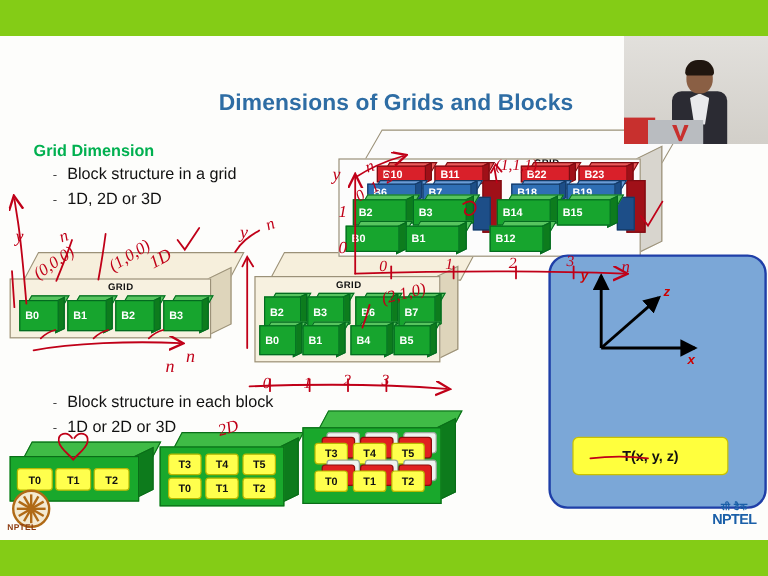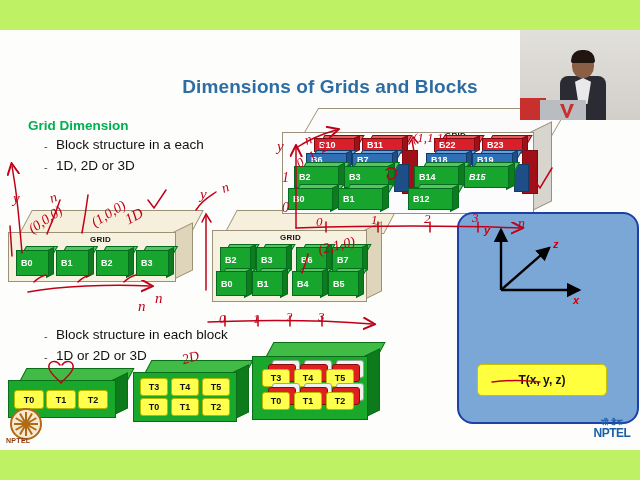--- a/index.html
+++ b/index.html
@@ -1,17 +1,17 @@
 <!DOCTYPE html>
 <html><head>
 <meta charset="utf-8">
 <style>
   html,body{margin:0;padding:0;background:#000;}
   body{width:640px;height:480px;overflow:hidden;font-family:"Liberation Sans",sans-serif;}
-  #stage{position:relative;width:640px;height:480px;background:#bef264;}
+  #stage{position:relative;width:640px;height:480px;background:#84cc16;}
   #slide{position:absolute;left:0;top:30px;width:640px;height:420px;background:#fdfdfb;overflow:hidden;}
 
   .title{position:absolute;left:160px;top:46px;width:340px;text-align:center;
     color:#2e6da4;font-size:19px;font-weight:bold;letter-spacing:.1px;}
 
   .hdg{position:absolute;color:#00b050;font-size:13.5px;font-weight:bold;}
   .bullet{position:absolute;font-size:13.5px;color:#111;white-space:nowrap;}
   .dash{position:absolute;font-size:11px;color:#444;}
 
   
@@ -92,21 +92,21 @@
 <body>
 
 <div id="stage">
 
   <div id="slide">
 
     <div class="title">Dimensions of Grids and Blocks</div>
 
     <div class="hdg" style="left:28px;top:88px;">Grid Dimension</div>
     <div class="dash" style="left:44px;top:110px;">-</div>
-    <div class="bullet" style="left:56px;top:107px;">Block structure in a  each</div>
+    <div class="bullet" style="left:56px;top:107px;">Block structure in a  grid</div>
     <div class="dash" style="left:44px;top:131px;">-</div>
     <div class="bullet" style="left:56px;top:128px;">1D, 2D or 3D</div>
 
     <div class="dash" style="left:44px;top:300px;">-</div>
     <div class="bullet" style="left:56px;top:297px;">Block structure in each block</div>
     <div class="dash" style="left:44px;top:321px;">-</div>
     <div class="bullet" style="left:56px;top:318px;">1D or 2D or 3D</div>
 
     <div class="tray" style="left:8px;top:180px;width:190px;height:78px;">
       <div class="top" style="left:10px;top:0;width:170px;height:24px;
@@ -326,21 +326,21 @@
       <div class="cube g" style="left:132px;top:54px;width:52px;height:26px;">
         <div class="ct" style="left:7px;top:0;width:42px;height:7px;transform:skewX(-30deg);transform-origin:bottom left;"></div>
         <div class="cs" style="left:42px;top:5px;width:7px;height:21px;transform:skewY(-26deg);transform-origin:top left;"></div>
         <div class="cf" style="height:20px;width:43px;">
             <span>B14</span>
           </div>
       </div>
       <div class="cube g" style="left:182px;top:54px;width:52px;height:26px;">
         <div class="ct" style="left:7px;top:0;width:42px;height:7px;transform:skewX(-30deg);transform-origin:bottom left;"></div>
         <div class="cs" style="left:42px;top:5px;width:7px;height:21px;transform:skewY(-26deg);transform-origin:top left;"></div>
-        <div class="cf" style="height:20px;width:43px;font-style:italic;">
+        <div class="cf" style="height:20px;width:43px;">
             <span>B15</span>
           </div>
       </div>
 
       <div class="cube g" style="left:126px;top:76px;width:52px;height:26px;">
         <div class="ct" style="left:7px;top:0;width:42px;height:7px;transform:skewX(-30deg);transform-origin:bottom left;"></div>
         <div class="cs" style="left:42px;top:5px;width:7px;height:21px;transform:skewY(-26deg);transform-origin:top left;"></div>
         <div class="cf" style="height:20px;width:43px;">
             <span>B12</span>
           </div>

